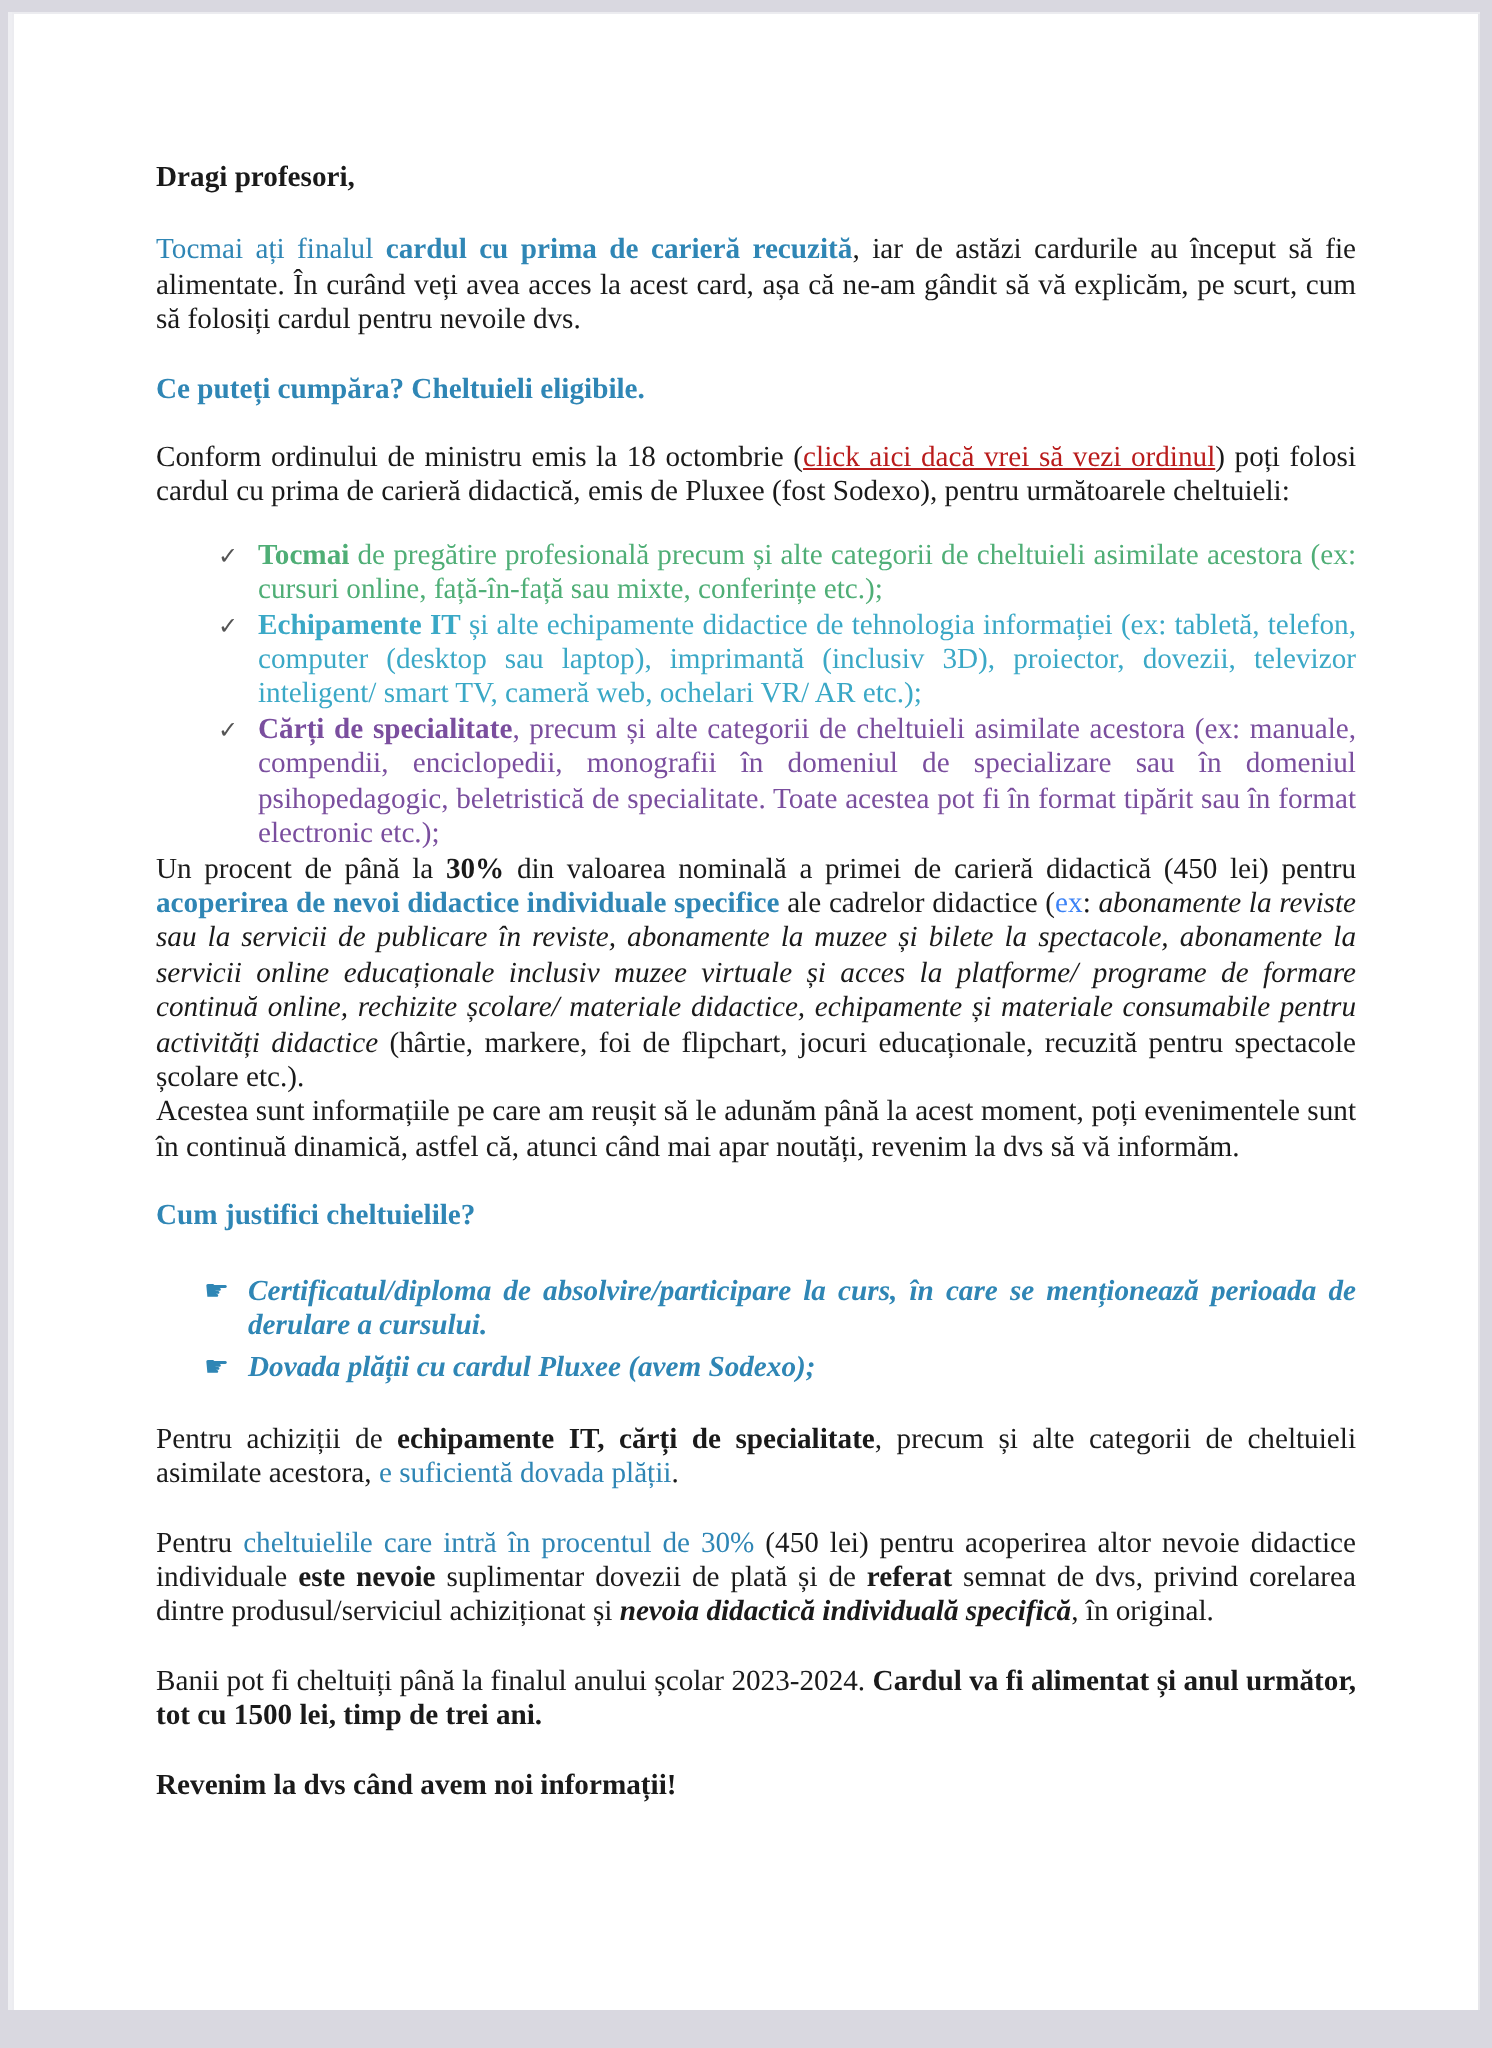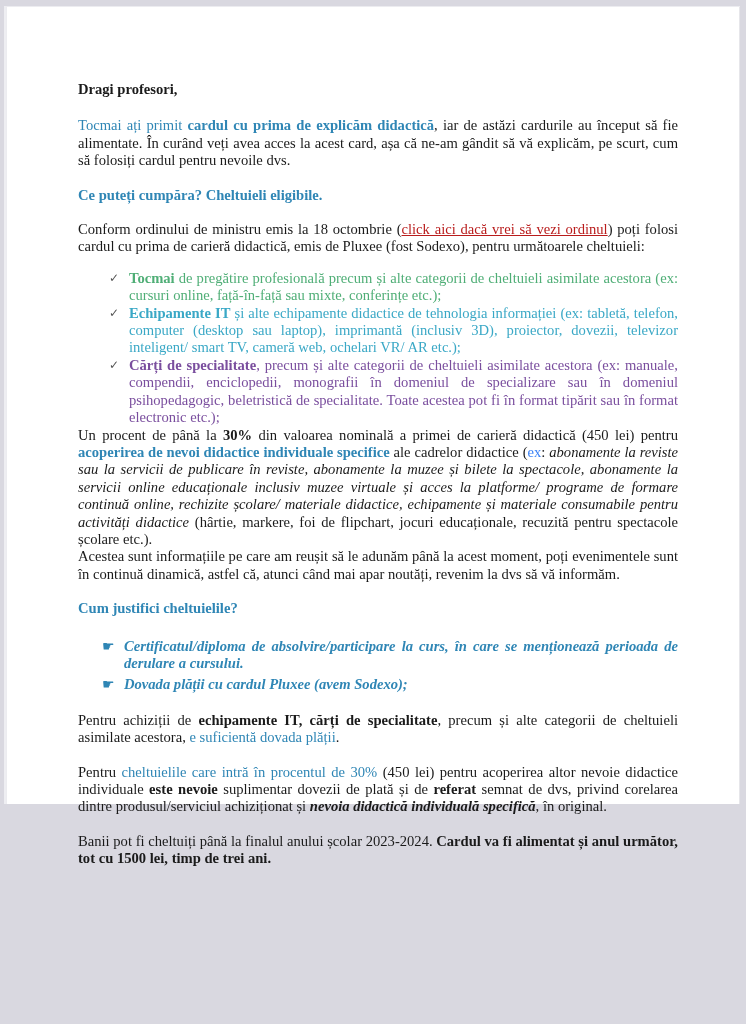--- a/index.html
+++ b/index.html
@@ -2,21 +2,21 @@
 <html><head>
   <meta charset="utf-8">
   <style>
     html, body { margin: 0; padding: 0; }
     body {
       width: 746px; height: 1024px; overflow: hidden;
       background: #d9d8e0;
       font-family: "Liberation Serif", "DejaVu Serif", serif;
     }
     .frame {
-      position: absolute; left: 4px; top: 6px; width: 734px; height: 798px;
+      position: absolute; left: 4px; top: 6px; width: 734px; height: 999px;
       background: #ffffff;
       box-shadow: inset 1px 1px 0 #ececf0, inset -1px 0 0 #e6e6ea;
       border-left: 2px solid #eeeef2;
     }
     .doc {
       position: absolute; left: 72px; top: 75px; width: 600px;
       font-size: 14.6px; line-height: 17.4px; color: #1a1a1a;
       text-align: justify;
     }
     p { margin: 0; }
@@ -43,21 +43,21 @@
   </style>
 </head>
 <body>
 
 <div class="frame">
   <div class="doc">
 
     <p class="b">Dragi profesori,</p>
     <div class="gap"></div>
 
-    <p style="margin-top:2px"><span class="blue">Tocmai ați primit </span><span class="blue-b">cardul cu prima de explicăm didactică</span><span>, iar de astăzi cardurile au început să fie alimentate. În curând veți avea acces la acest card, așa că ne-am gândit să vă explicăm, pe scurt, cum să folosiți cardul pentru nevoile dvs.</span></p>
+    <p style="margin-top:2px"><span class="blue">Tocmai ați finalul </span><span class="blue-b">cardul cu prima de carieră recuzită</span><span>, iar de astăzi cardurile au început să fie alimentate. În curând veți avea acces la acest card, așa că ne-am gândit să vă explicăm, pe scurt, cum să folosiți cardul pentru nevoile dvs.</span></p>
     <div class="gap"></div>
 
     <p class="blue-b">Ce puteți cumpăra? Cheltuieli eligibile.</p>
     <div class="gap"></div>
 
     <p><span>Conform ordinului de ministru emis la 18 octombrie (</span><a class="link">click aici dacă vrei să vezi ordinul</a><span>) poți folosi cardul cu prima de carieră didactică, emis de Pluxee (fost Sodexo), pentru următoarele cheltuieli:</span></p>
     <div class="gap" style="height:14px"></div>
 
     <ul class="checks">
       <li class="green"><span class="chk">✓</span><span class="b">Tocmai</span><span> de pregătire profesională precum și alte categorii de cheltuieli asimilate acestora (ex: cursuri online, față-în-față sau mixte, conferințe etc.);</span></li>
@@ -81,14 +81,15 @@
 
     <p><span>Pentru achiziții de </span><span class="b">echipamente IT, cărți de specialitate</span><span>, precum și alte categorii de cheltuieli asimilate acestora, </span><span class="blue">e suficientă dovada plății</span><span>.</span></p>
     <div class="gap"></div>
 
     <p><span>Pentru </span><span class="blue">cheltuielile care intră în procentul de 30%</span><span> (450 lei) pentru acoperirea altor nevoie didactice individuale </span><span class="b">este nevoie</span><span> suplimentar dovezii de plată și de </span><span class="b">referat</span><span> semnat de dvs, privind corelarea dintre produsul/serviciul achiziționat și </span><span class="b i">nevoia didactică individuală specifică</span><span>, în original.</span></p>
     <div class="gap"></div>
 
     <p><span>Banii pot fi cheltuiți până la finalul anului școlar 2023-2024. </span><span class="b">Cardul va fi alimentat și anul următor, tot cu 1500 lei, timp de trei ani.</span></p>
     <div class="gap"></div>
 
+    <p class="b">Revenim la dvs când avem noi informații!</p>
   </div>
 </div>
 
 </body></html>

